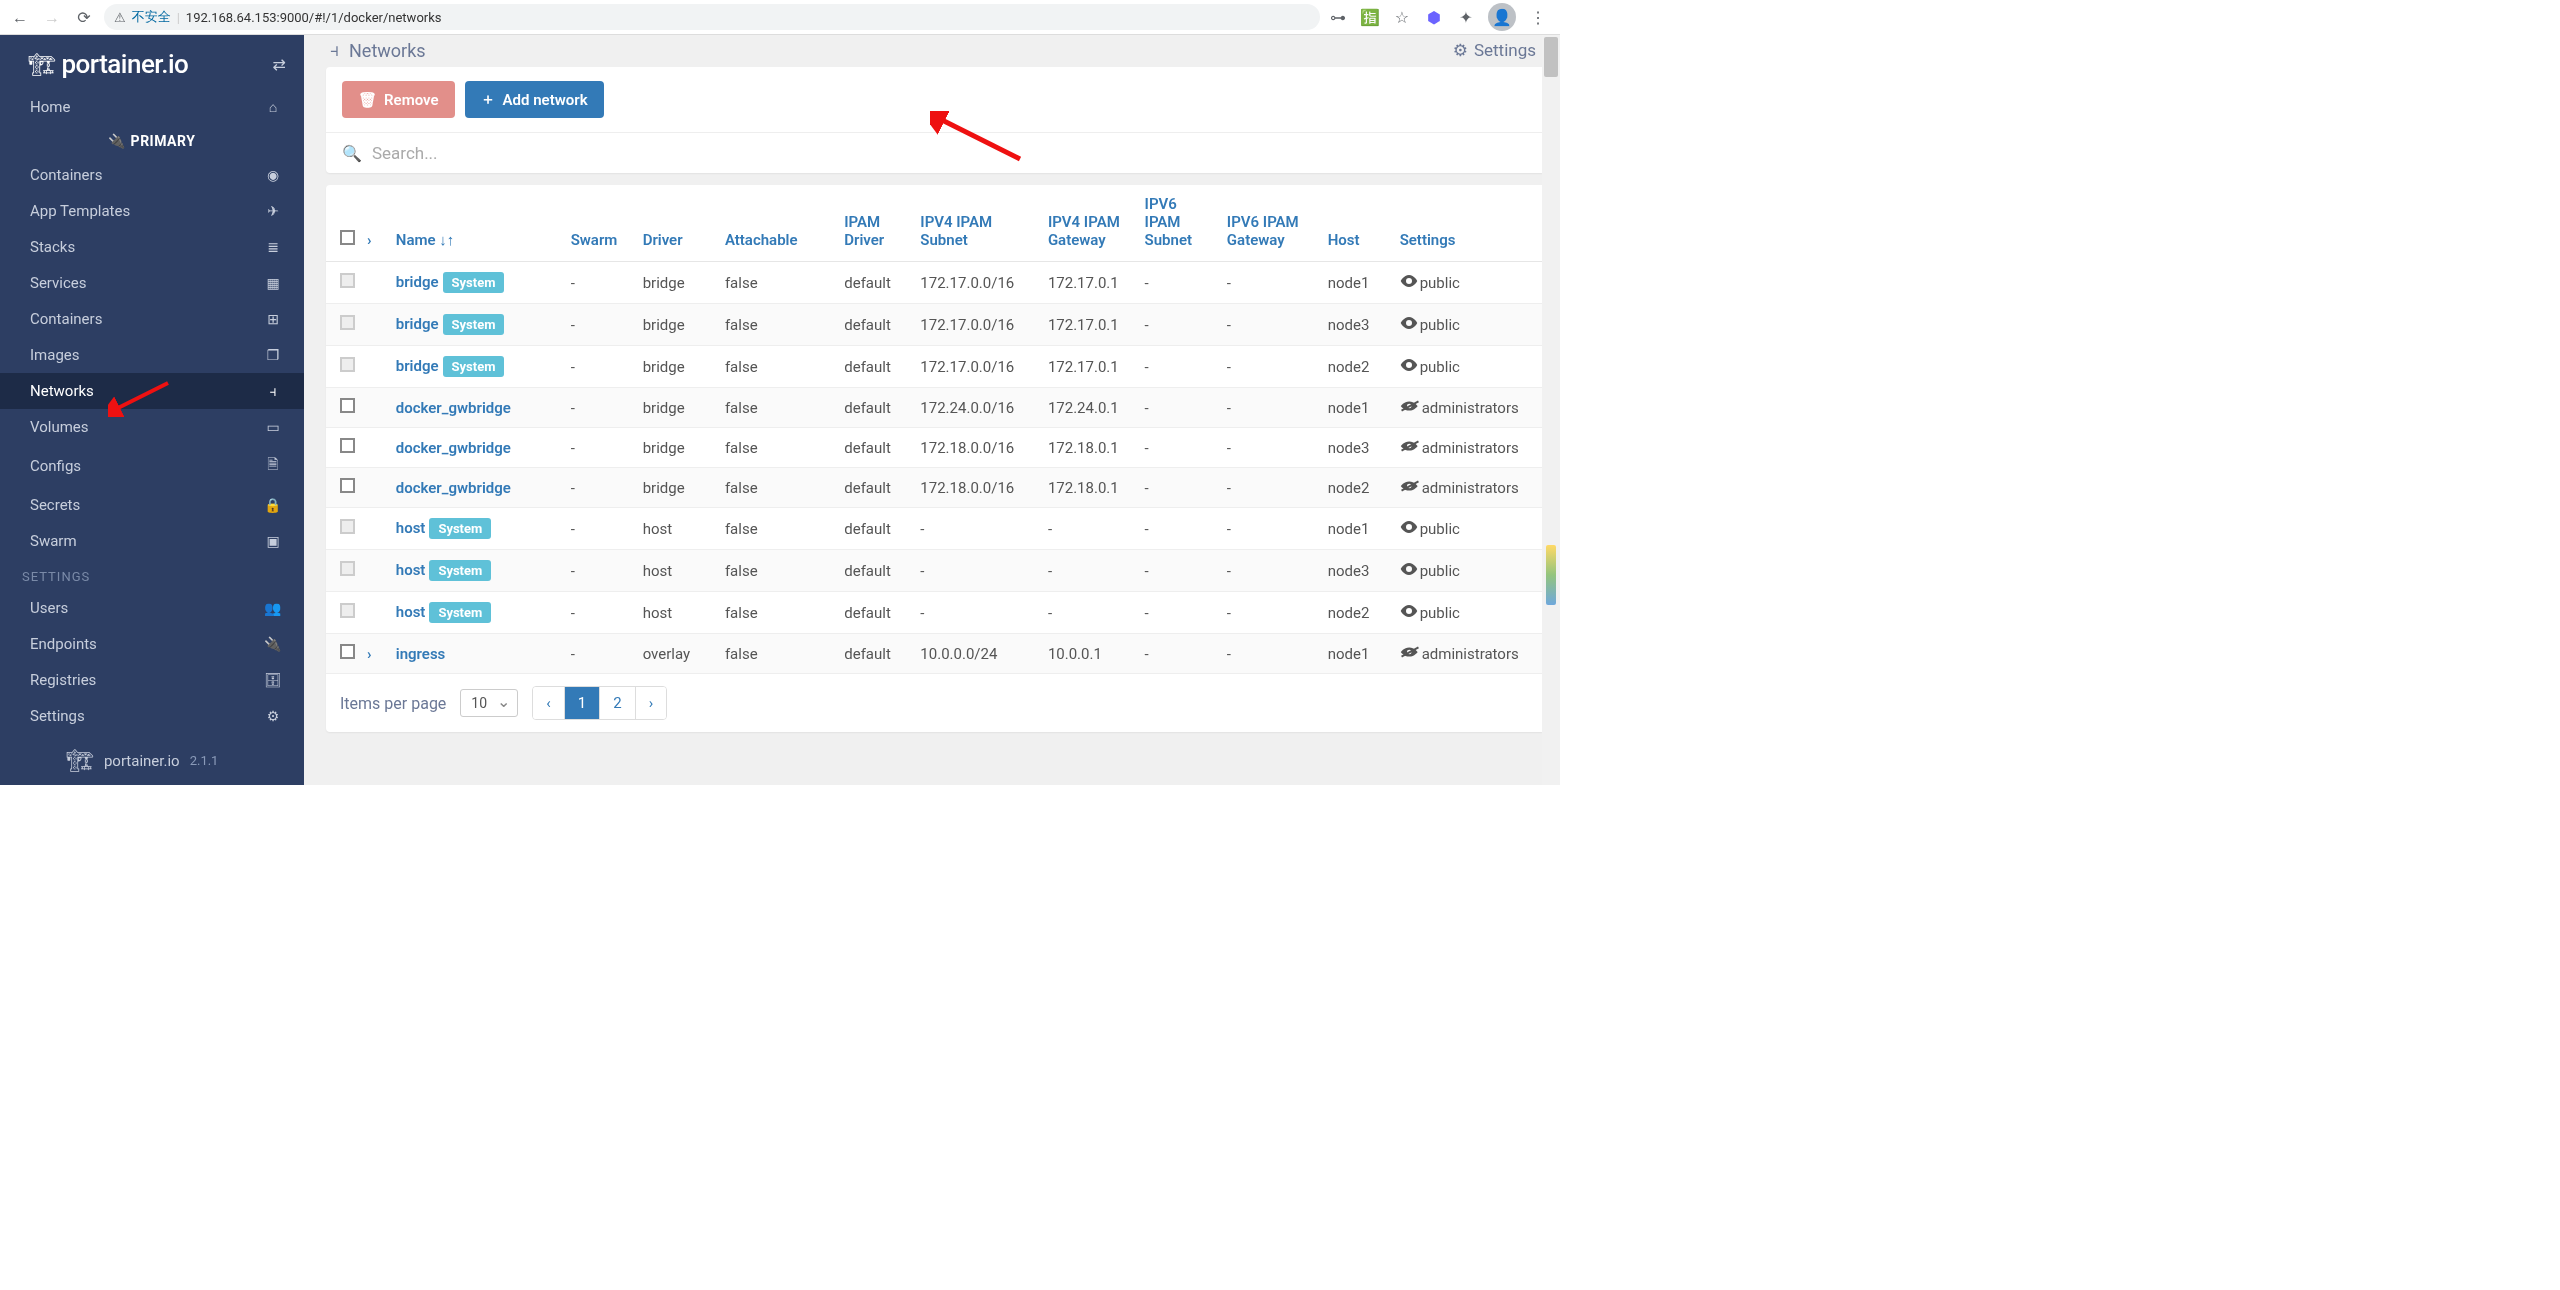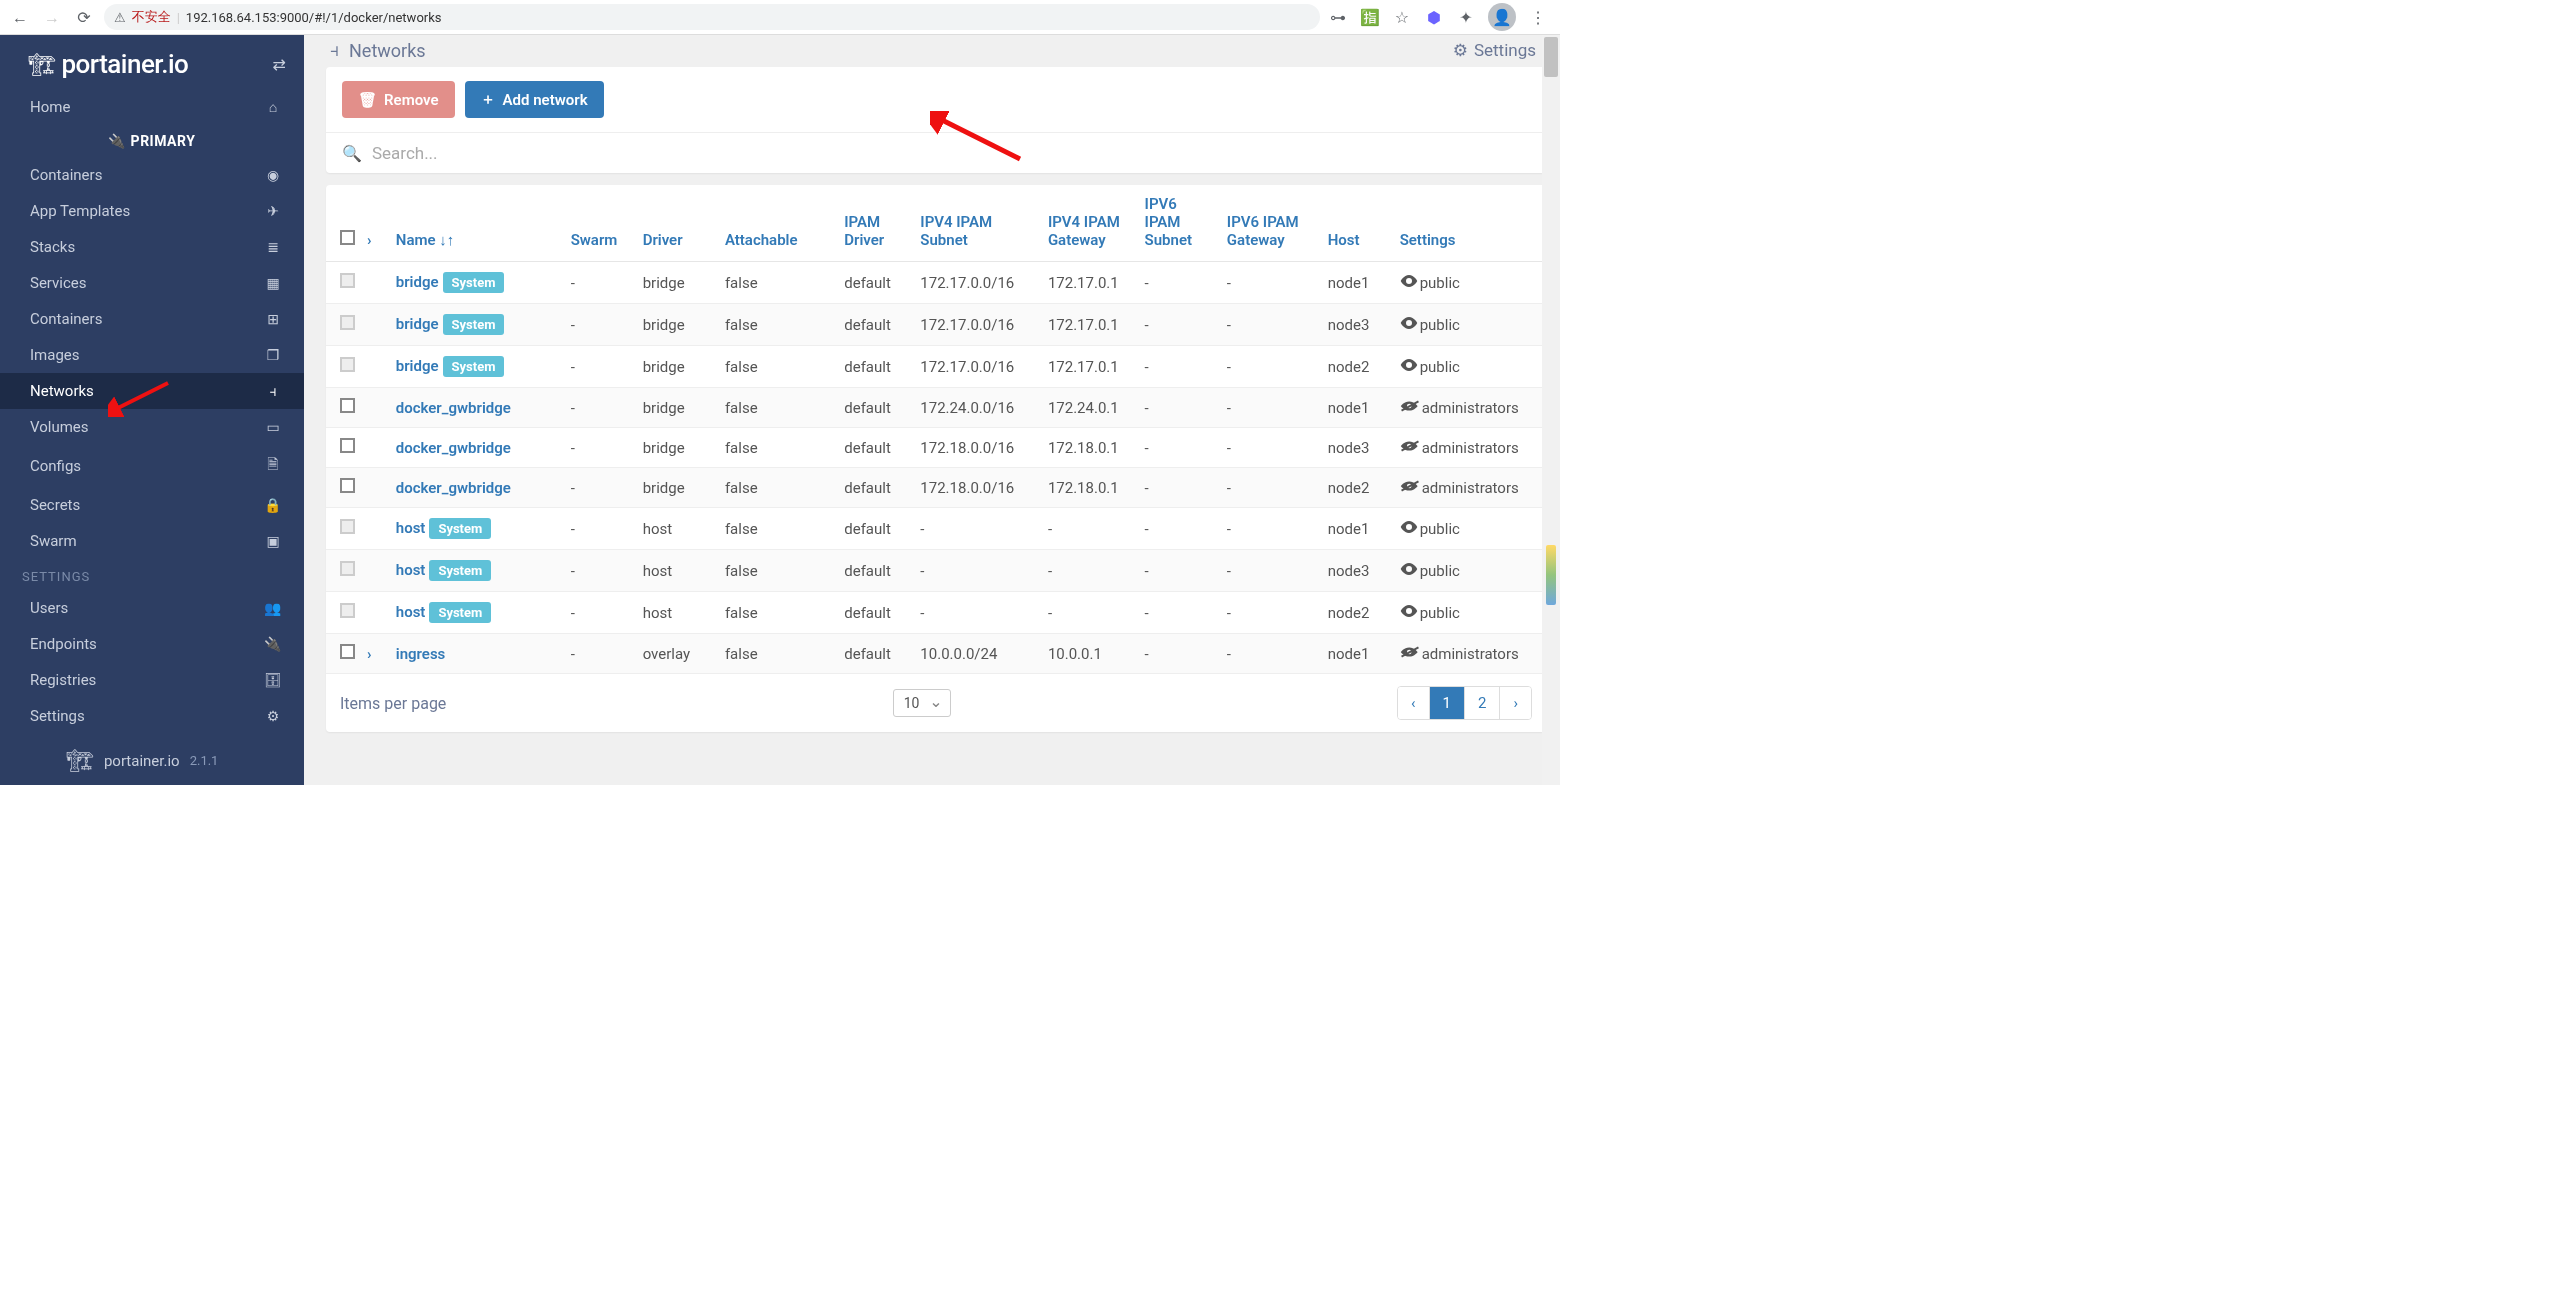--- a/index.html
+++ b/index.html
@@ -2,21 +2,21 @@
 <html><head>
 <meta charset="utf-8">
 <style>
 * { box-sizing: border-box; margin: 0; padding: 0; font-family: -apple-system, BlinkMacSystemFont, "Segoe UI", Roboto, Arial, sans-serif; }
 body { background: #fff; width: 1560px; height: 785px; overflow: hidden; }
 
 
 .chrome { height: 35px; background: #fff; border-bottom: 1px solid #ddd; display: flex; align-items: center; padding: 0 8px; gap: 8px; }
 .chrome-btn { width: 24px; height: 24px; display: flex; align-items: center; justify-content: center; cursor: pointer; color: #5f6368; }
 .address-bar { flex: 1; height: 26px; background: #f1f3f4; border-radius: 14px; display: flex; align-items: center; padding: 0 10px; gap: 6px; color: #5f6368; font-size: 13px; }
-.address-bar .secure { color: #b91c1c; font-size: 13px; }
+.address-bar .secure { color: #0369a1; font-size: 13px; }
 .chrome-right { display: flex; align-items: center; gap: 12px; padding-right: 4px; }
 .chrome-icon { width: 20px; height: 20px; display: flex; align-items: center; justify-content: center; color: #5f6368; }
 .avatar-circle { width: 28px; height: 28px; border-radius: 50%; background: #bdc1c6; display:flex; align-items:center; justify-content:center; color:#fff;}
 
 
 .app { display: flex; height: calc(100% - 35px); }
 .sidebar { width: 304px; background: #2d3e63; color: #fff; display: flex; flex-direction: column; }
 .logo-row { display: flex; align-items: center; justify-content: space-between; padding: 14px 18px 10px 28px; }
 .logo { font-size: 26px; font-weight: 500; letter-spacing: -0.5px; color: #fff; display:flex; align-items:center; gap:6px;}
 .logo-icon { font-size: 22px; }
@@ -55,21 +55,21 @@
 tbody tr:nth-child(even) { background: #fafafa; }
 .chk { width: 15px; height: 15px; border: 2px solid #888; display:inline-block; background:#fff; }
 .chk.disabled { border-color: #ccc; background: #eee; }
 .exp-caret { color: #337ab7; font-weight: 700; }
 .net-name { color: #337ab7; font-weight: 600; display:inline-block; }
 .badge { display: inline-block; background: #5fc1d8; color: #fff; font-size: 13px; font-weight: 700; padding: 3px 9px; border-radius: 3px; margin-left: 4px; }
 .own { display: flex; align-items: center; gap: 2px; color: #555; }
 .own-icon { font-size: 16px; }
 
 
-.table-footer { display: flex; justify-content: space-between; align-items: center; gap: 1px; padding: 12px 14px; color: #6b7896; }
+.table-footer { display: flex; justify-content: flex-start; align-items: center; gap: 14px; padding: 12px 14px; color: #6b7896; }
 .select { border: 1px solid #ccc; border-radius: 3px; padding: 5px 30px 5px 10px; font-size: 14px; color: #555; background: #fff; appearance: none; position:relative; }
 .select-wrap { position: relative; display:inline-block;}
 .select-wrap::after { content:"⌄"; position:absolute; right:8px; top:3px; color:#888; pointer-events:none;}
 .pager { display: flex; border: 1px solid #ddd; border-radius: 4px; overflow: hidden; }
 .pager-btn { padding: 7px 13px; border-right: 1px solid #ddd; color: #337ab7; background: #fff; cursor: pointer; font-size: 15px; }
 .pager-btn:last-child { border-right: none; }
 .pager-btn.active { background: #337ab7; color: #fff; }
 
 .scrollbar-right { position:absolute; right:0; top:0; bottom:0; width:18px; background:#f1f1f1; }
 .scrollbar-thumb { position:absolute; right:2px; top:2px; width:14px; height:40px; background:#c1c1c1; border-radius:2px; }

